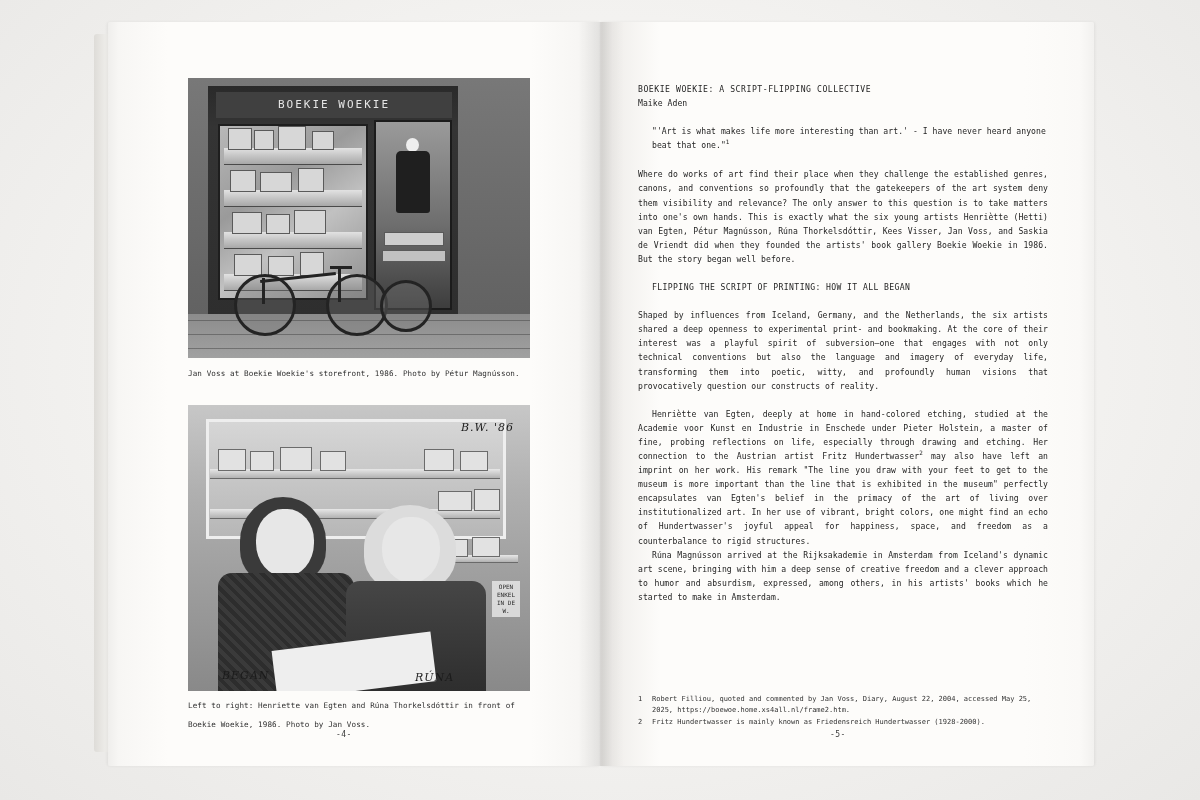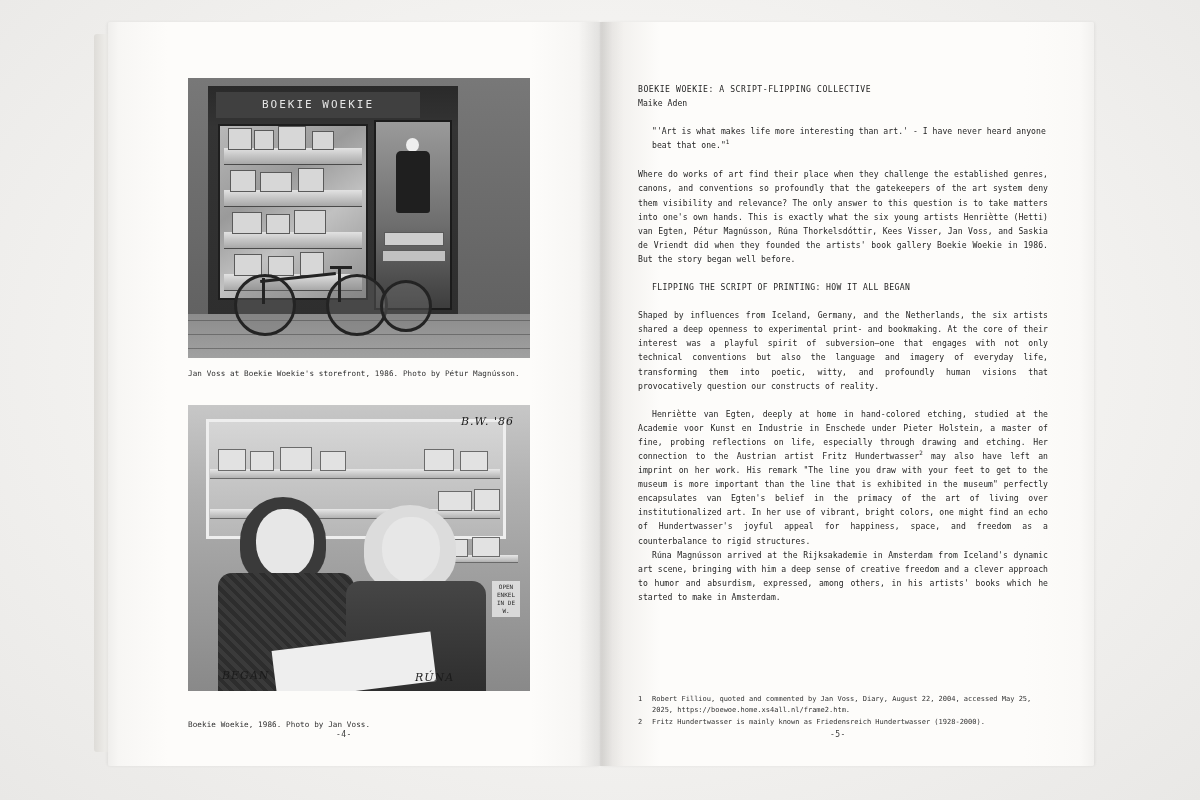--- a/index.html
+++ b/index.html
@@ -111,21 +111,21 @@
     position: absolute; inset: 0;
     background: linear-gradient(to bottom, #787876 0%, #6d6d6b 40%, #5e5e5c 100%);
   }
   .shop-facade {
     position: absolute;
     left: 20px; top: 8px; width: 250px; height: 232px;
     background: linear-gradient(to bottom, #2a2a2a 0%, #343434 18%, #2e2e2e 100%);
   }
   .shop-sign {
     position: absolute;
-    left: 28px; top: 14px; width: 204px; height: 26px;
+    left: 28px; top: 14px; width: 236px; height: 26px;
     background: #be185d;
     color: #e6e5e2;
     font-family: "DejaVu Sans Mono", monospace;
     font-size: 11px;
     letter-spacing: 2px;
     text-align: center;
     line-height: 26px;
   }
   .shop-window {
     position: absolute;
@@ -405,26 +405,27 @@
       </div>
 
       <div class="person">
         <div class="p-hair" style="left:176px; top:100px; width:92px; height:86px; background:#dedcd6;"></div>
         <div class="p-head" style="left:194px; top:112px; width:58px; height:66px;"></div>
         <div class="p-body" style="left:158px; top:176px; width:140px; height:110px; background:linear-gradient(to bottom,#464644,#2e2e2c);"></div>
       </div>
 
       <div style="position:absolute; left:86px; top:236px; width:160px; height:50px; background:#efeeea; transform:rotate(-7deg);"></div>
 
-      <div class="handwrite" style="right:16px; top:10px;">B.W.  '86</div>
+      <div class="handwrite" style="right:16px; top:16px;">B.W.  '86</div>
       <div class="handwrite" style="left:34px; bottom:9px;">BEGAN</div>
       <div class="handwrite" style="left:227px; bottom:7px;">RÚNA</div>
       <div class="openhours">OPEN ENKEL IN DE W.</div>
     </div>
 
+    <div class="caption" style="left:80px; top:678px; width:344px;">Left to right: Henriette van Egten and Rúna Thorkelsdóttir in front of</div>
     <div class="caption" style="left:80px; top:658px; width:344px;margin-top:39px;">Boekie Woekie, 1986. Photo by Jan Voss.</div>
 
     <div class="folio" style="left:228px; top:708px;">-4-</div>
   </div>
 
   <div class="leaf" id="leaf-right">
   </div>
 
   <div id="rightcol">
     <div class="title">BOEKIE WOEKIE: A SCRIPT-FLIPPING COLLECTIVE</div>

